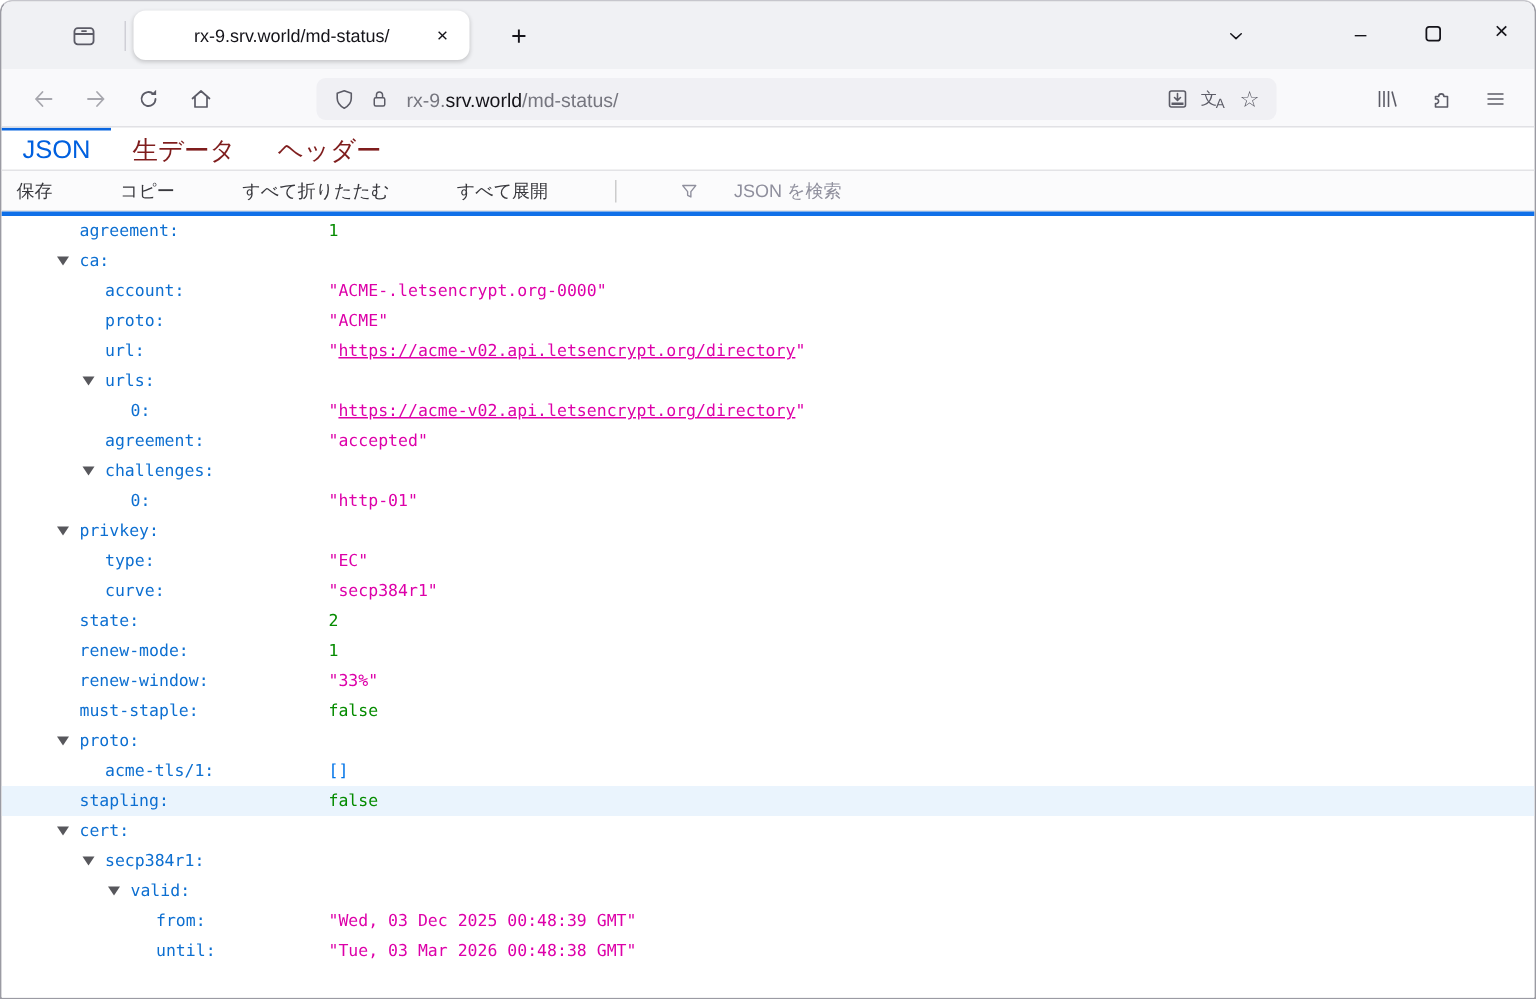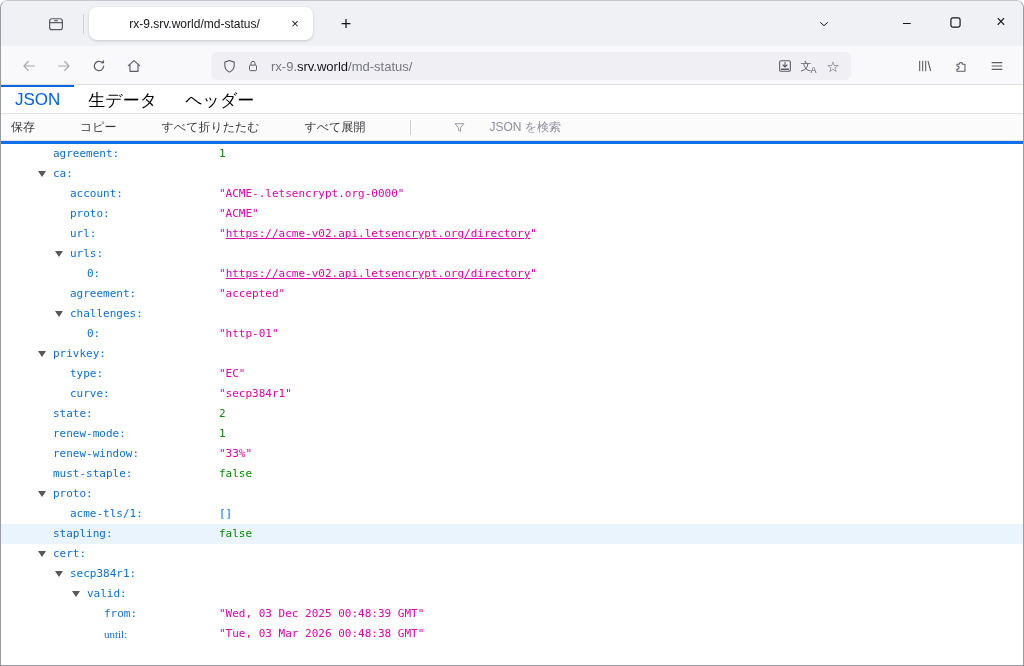--- a/index.html
+++ b/index.html
@@ -37,21 +37,21 @@
   .url-text { font-size:13px; color:#76767f; margin-left:6px; flex:1; white-space:nowrap; overflow:hidden; }
   .url-text .domain { color:#15141a; }
   .nav-right { position:absolute; top:6px; right:12px; display:flex; gap:8px; }
   .nav-right .ic { width:28px; height:28px; display:flex; align-items:center; justify-content:center; }
   .translate-glyph { font-size:11px; color:#5b5b66; position:relative; line-height:1; }
   .translate-glyph .sub { font-size:9px; position:relative; top:3px; left:-1px; }
   .star-glyph { font-size:15px; color:#5b5b66; line-height:1; }
 
   
   .viewer-tabs { height:29px; background:#fff; border-bottom:1px solid #e3e3e6; display:flex; font-size:17px; }
-  .vtab { padding:0 14px; display:flex; align-items:center; color:#000000; border-top:2px solid transparent; }
+  .vtab { padding:0 14px; display:flex; align-items:center; color:#7f1d1d; border-top:2px solid transparent; }
   .vtab.active { color:#0060df; border-top-color:#0a66e0; }
   .viewer-toolbar { height:27px; background:#fbfbfc; border-bottom:1px solid #e3e3e6; display:flex;
                     align-items:center; font-size:12px; color:#38383d; padding-left:10px;gap:32px; }
   .tbtn { margin-right:13px; white-space:nowrap; }
   .tsep { width:1px; height:15px; background:#ccc; margin-right:10px; }
   .search-wrap { display:flex; align-items:center; }
   .search-input { border:none; outline:none; background:transparent; font-size:12px; width:240px;
                   margin-left:23px; color:#38383d;
                   font-family:"Liberation Sans","DejaVu Sans",sans-serif; }
   .search-input::placeholder { color:#8f8f9d; }
@@ -220,16 +220,16 @@
       <div class="jrow"><span class="jkey" style="left: 52px;">renew-mode:</span><span class="jval v-number">1</span></div>
       <div class="jrow"><span class="jkey" style="left: 52px;">renew-window:</span><span class="jval v-string">"33%"</span></div>
       <div class="jrow"><span class="jkey" style="left: 52px;">must-staple:</span><span class="jval v-number">false</span></div>
       <div class="jrow"><span class="twisty" style="left: 37px;"></span><span class="jkey" style="left: 52px;">proto:</span></div>
       <div class="jrow"><span class="jkey" style="left: 69px;">acme-tls/1:</span><span class="jval v-array">[]</span></div>
       <div class="jrow hl"><span class="jkey" style="left: 52px;">stapling:</span><span class="jval v-number">false</span></div>
       <div class="jrow"><span class="twisty" style="left: 37px;"></span><span class="jkey" style="left: 52px;">cert:</span></div>
       <div class="jrow"><span class="twisty" style="left: 54px;"></span><span class="jkey" style="left: 69px;">secp384r1:</span></div>
       <div class="jrow"><span class="twisty" style="left: 71px;"></span><span class="jkey" style="left: 86px;">valid:</span></div>
       <div class="jrow"><span class="jkey" style="left: 103px;">from:</span><span class="jval v-string">"Wed, 03 Dec 2025 00:48:39 GMT"</span></div>
-      <div class="jrow"><span class="jkey" style="left: 103px; font-family: Liberation Serif, serif;">until:</span><span class="jval v-string">"Tue, 03 Mar 2026 00:48:38 GMT"</span></div>
+      <div class="jrow"><span class="jkey" style="left: 103px;">until:</span><span class="jval v-string">"Tue, 03 Mar 2026 00:48:38 GMT"</span></div>
     </div>
 
 </div>
 
 </body></html>

